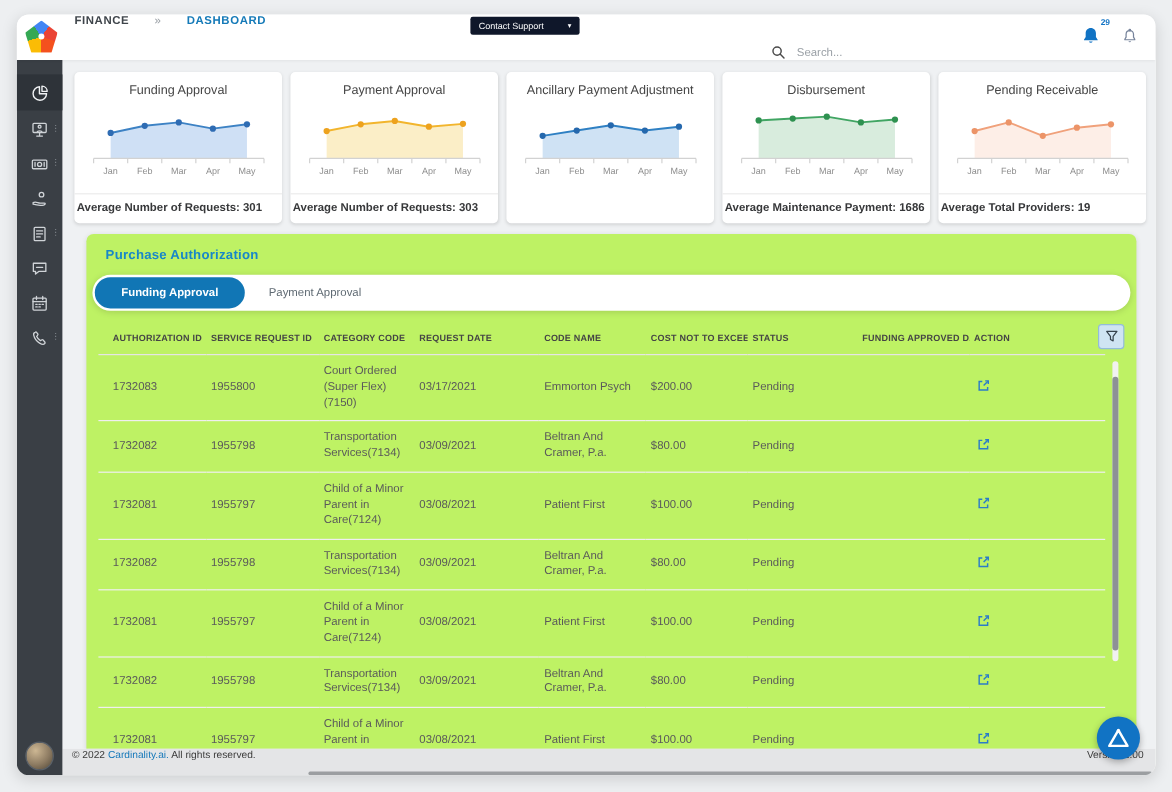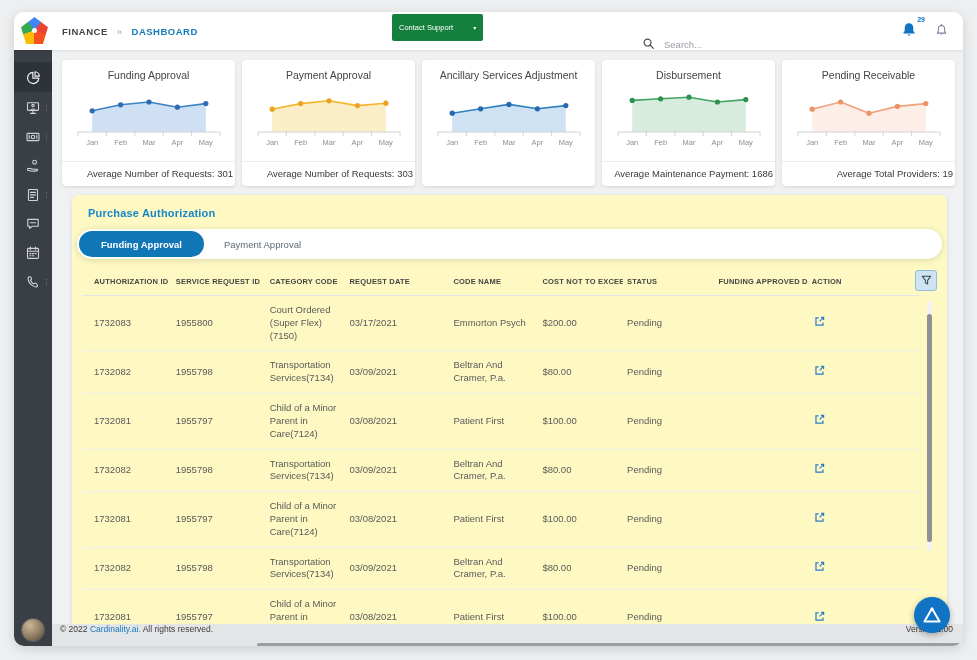--- a/index.html
+++ b/index.html
@@ -6,25 +6,25 @@
   html,body{width:977px;height:660px;overflow:hidden}
   body{background:#edeff1;font-family:"Liberation Sans",sans-serif;position:relative}
   .app{position:absolute;left:14px;top:12px;width:949px;height:634px;background:#fff;border-radius:10px;box-shadow:0 3px 12px rgba(0,0,0,.14);overflow:hidden}
 
   
   .topbar{position:absolute;left:0;top:0;right:0;height:38px;background:#fff;z-index:30;box-shadow:0 1px 3px rgba(0,0,0,.08)}
   .logo{position:absolute;left:7px;top:5px;width:27px;height:27px}
   .logo-shape{width:100%;height:100%;clip-path:polygon(50% 0%,100% 38%,81% 100%,19% 100%,0% 38%);
     background:conic-gradient(from -36deg,#4285f4 0 72deg,#ea4335 0 144deg,#f4511e 0 216deg,#fbbc05 0 288deg,#34a853 0 360deg);position:relative}
   .logo-shape:after{content:"";position:absolute;left:39%;top:39%;width:22%;height:22%;border-radius:50%;background:#fff}
-  .breadcrumb{position:absolute;left:48px;top:0;height:38px;display:flex;align-items:center;gap:9px;font-size:9.5px;letter-spacing:.5px}
+  .breadcrumb{position:absolute;left:48px;top:0;height:38px;display:flex;align-items:flex-start;gap:21px;font-size:9.5px;letter-spacing:.5px}
   .bc-section{color:#3f454b;font-weight:700;cursor:pointer}
   .bc-sep{color:#9aa0a6}
   .bc-page{color:#157ab8;font-weight:700;cursor:pointer}
-  .contact-btn{position:absolute;left:378px;top:2px;height:27px;background:#15803d;color:#fff;font-size:7.5px;border:none;border-radius:2px;display:flex;align-items:center;gap:20px;padding:0 7px;cursor:pointer;font-family:inherit}
+  .contact-btn{position:absolute;left:378px;top:2px;height:15px;background:#0f172a;color:#fff;font-size:7.5px;border:none;border-radius:2px;display:flex;align-items:center;gap:20px;padding:0 7px;cursor:pointer;font-family:inherit}
   .contact-caret{font-size:6px;line-height:1}
   .search{position:absolute;left:628px;top:0;height:38px;display:flex;align-items:flex-end;gap:9px}
   .search input{border:none;outline:none;font-size:9.5px;color:#555;width:150px;background:transparent;font-family:inherit}
   .search input::placeholder{color:#9aa0a6}
   .bell-wrap{position:absolute;left:886px;top:9px;width:20px;height:20px;cursor:pointer}
   .badge{position:absolute;top:-5px;right:-5px;color:#1173c4;font-size:7px;font-weight:700}
   .bell2{position:absolute;left:920px;top:11px;cursor:pointer}
 
   
   .sidebar{position:absolute;left:0;top:38px;width:38px;bottom:0;background:#3a3f45;z-index:20;padding-top:12px}
@@ -36,24 +36,24 @@
   .avatar{position:absolute;bottom:4px;left:7px;width:24px;height:24px;border-radius:50%;border:1px solid #596068;cursor:pointer;
     background:radial-gradient(circle at 35% 30%,#cdb793,#8d7b62 55%,#4e4435)}
 
   
   .main{position:absolute;left:38px;top:38px;right:0;bottom:22px;background:#eff1f3;overflow:hidden}
   .cards{display:flex;gap:7px;padding:10px 8px 0 10px}
   .card{flex:1;background:#fff;border-radius:4px;box-shadow:0 1px 3px rgba(0,0,0,.12);height:126px;display:flex;flex-direction:column;align-items:center}
   .card-title{margin-top:9px;font-size:10.5px;color:#454545;white-space:nowrap}
   .spark{margin-top:3px}
   .spark text{font-family:"Liberation Sans",sans-serif}
-  .card-foot{width:100%;border-top:1px solid #ececec;margin-top:auto;padding:6px 2px 7px;text-align:right;font-size:9.5px;font-weight:400;color:#37383a;white-space:nowrap}
+  .card-foot{width:100%;border-top:1px solid #ececec;margin-top:auto;padding:6px 2px 7px;text-align:left;font-size:9.5px;font-weight:700;color:#37383a;white-space:nowrap}
 
   
-  .panel{margin:9px 16px 0 20px;height:446px;background:#fef9c3;border-radius:6px;box-shadow:0 1px 4px rgba(0,0,0,.1);position:relative;overflow:hidden}
+  .panel{margin:9px 16px 0 20px;height:446px;background:#bef264;border-radius:6px;box-shadow:0 1px 4px rgba(0,0,0,.1);position:relative;overflow:hidden}
   .panel-title{padding:12px 0 0 16px;font-size:11px;font-weight:700;color:#1787c9;letter-spacing:.2px}
   .tabbar{margin:10px 5px 0;height:30px;background:#fff;border-radius:16px;box-shadow:0 1px 6px rgba(0,0,0,.15);display:flex;align-items:center;padding:0 2px;position:relative;z-index:2}
   .tab{font-size:9.5px;color:#5f6a73;padding:0 20px;cursor:pointer;display:flex;align-items:center;height:26px}
   .tab.active{background:#1176b5;color:#fff;border-radius:13px;font-weight:700;padding:0 22px}
 
   .table-wrap{margin:8px 10px 0;position:relative}
   .filter-btn{position:absolute;top:3px;right:0;width:22px;height:21px;background:#cfe4f2;border:1px solid #93bcd9;border-radius:3px;display:flex;align-items:center;justify-content:center;cursor:pointer;padding:0;z-index:3}
   table{width:calc(100% - 16px);border-collapse:collapse;table-layout:fixed}
   th{font-size:7.5px;color:#454545;text-align:left;font-weight:700;padding:10px 4px 9px;letter-spacing:.2px;border-bottom:1px solid #e5e5e5;white-space:nowrap;overflow:hidden}
   td{font-size:9.5px;color:#5a5a5a;padding:8px 4px;border-bottom:1px solid #efefef;vertical-align:middle;line-height:1.35;overflow:hidden}
@@ -217,21 +217,21 @@
             <circle cx="75" cy="16.8" r="2.6" fill="#eda21e"></circle>
             <text x="75" y="61" text-anchor="middle" font-size="7.5" fill="#8e8e8e">Mar</text>
             <circle cx="103.39999999999999" cy="21.6" r="2.6" fill="#eda21e"></circle>
             <text x="103.39999999999999" y="61" text-anchor="middle" font-size="7.5" fill="#8e8e8e">Apr</text>
             <circle cx="131.8" cy="19.2" r="2.6" fill="#eda21e"></circle>
             <text x="131.8" y="61" text-anchor="middle" font-size="7.5" fill="#8e8e8e">May</text>
           </svg>
         <div class="card-foot">Average Number of Requests: 303</div>
       </div>
       <div class="card">
-        <div class="card-title">Ancillary Services Adjustment</div>
+        <div class="card-title">Ancillary Payment Adjustment</div>
         <svg class="spark" width="150" height="66" viewBox="0 0 150 66">
             <polygon points="18.2,29.2 46.599999999999994,24.8 75,20.4 103.39999999999999,24.8 131.8,21.6 131.8,48 18.2,48" fill="#cfe2f4"></polygon>
             <path d="M4 48H146" stroke="#d2d2d2" stroke-width="1" fill="none"></path>
             <path d="M4 48v4" stroke="#d2d2d2" stroke-width="1"></path>
             <path d="M32.4 48v4" stroke="#d2d2d2" stroke-width="1"></path>
             <path d="M60.8 48v4" stroke="#d2d2d2" stroke-width="1"></path>
             <path d="M89.19999999999999 48v4" stroke="#d2d2d2" stroke-width="1"></path>
             <path d="M117.6 48v4" stroke="#d2d2d2" stroke-width="1"></path>
             <path d="M146 48v4" stroke="#d2d2d2" stroke-width="1"></path>
             <polyline points="18.2,29.2 46.599999999999994,24.8 75,20.4 103.39999999999999,24.8 131.8,21.6" fill="none" stroke="#2f80c3" stroke-width="1.6" stroke-linejoin="round"></polyline>

